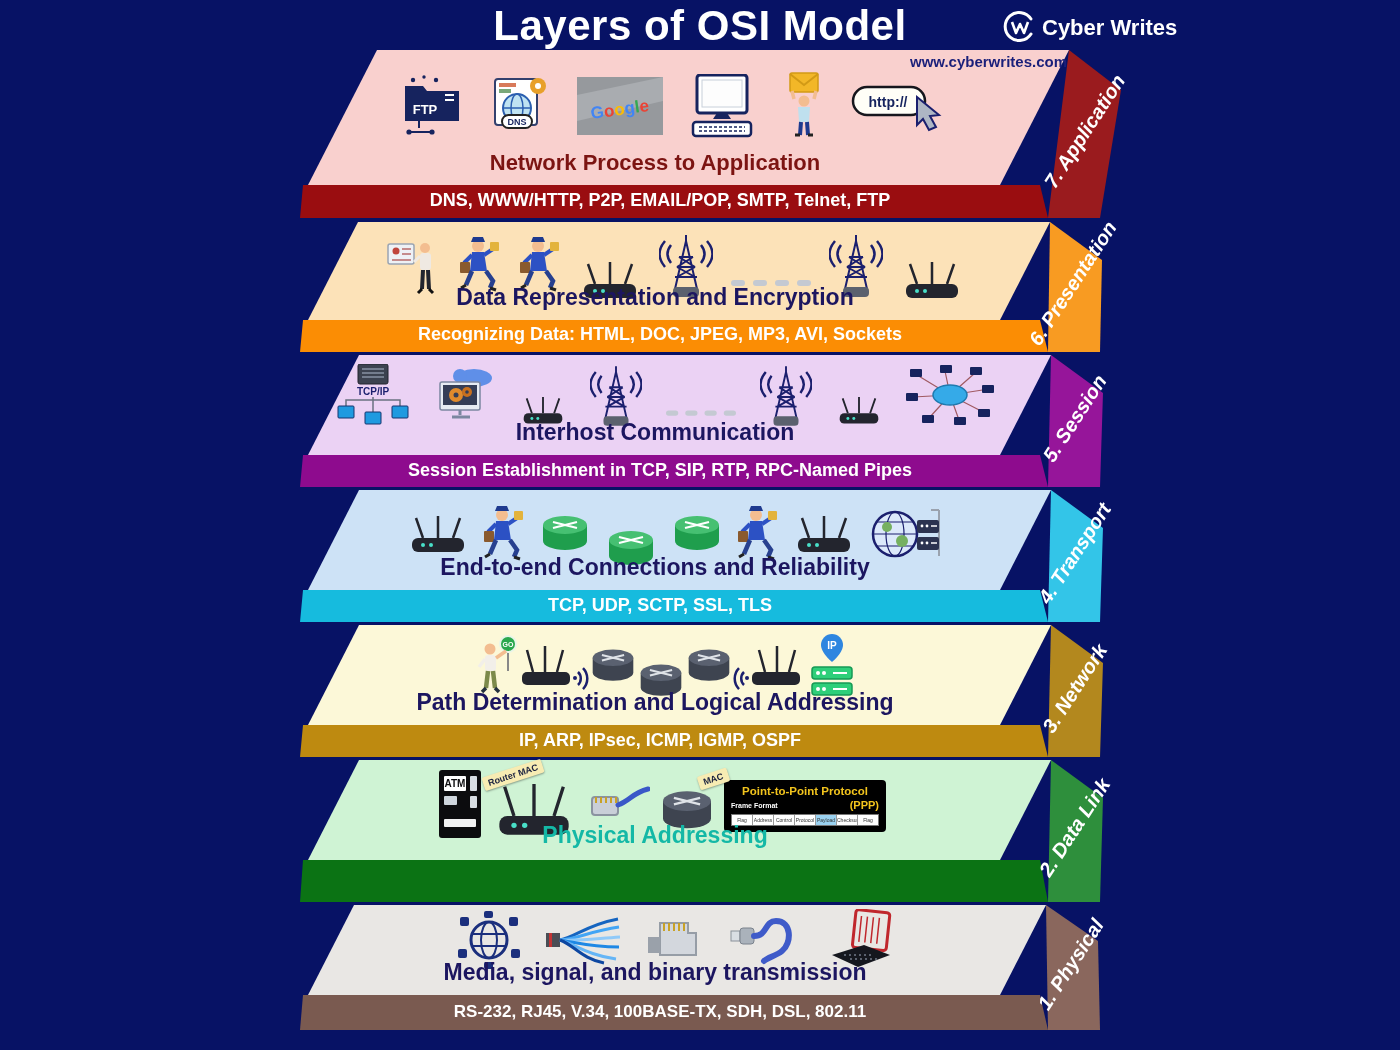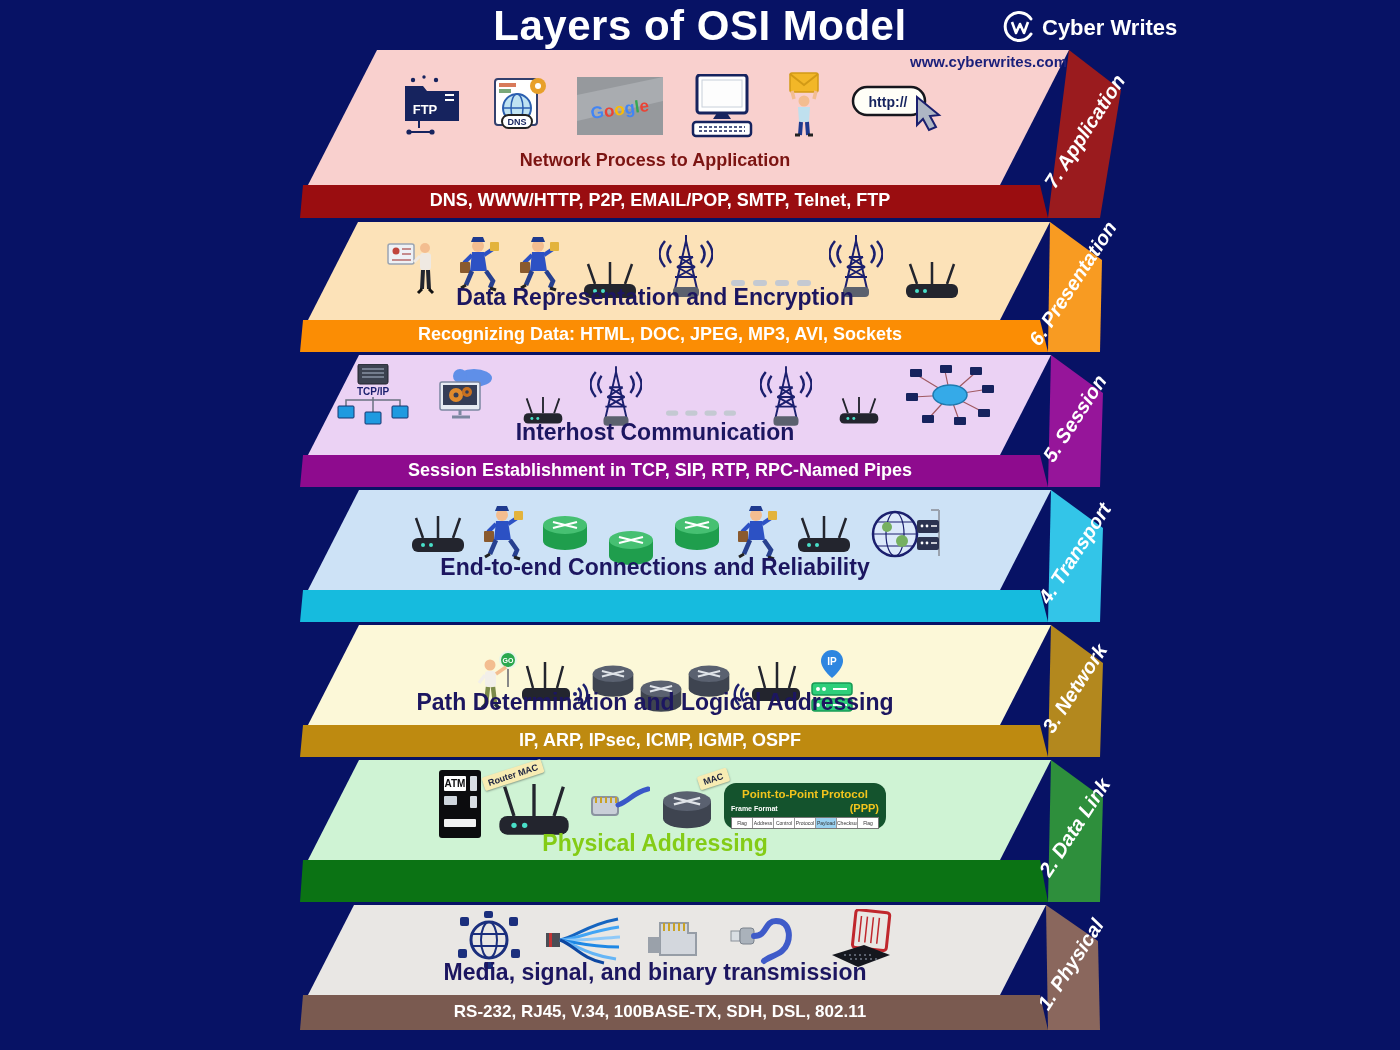--- a/index.html
+++ b/index.html
@@ -13,21 +13,21 @@
   .face-title{position:absolute;left:40px;width:640px;text-align:center;font-weight:bold;font-size:23px;}
   .strip-text{position:absolute;left:15px;width:700px;text-align:center;color:#fff;font-weight:bold;font-size:18px;}
   .strip-text.two{font-size:15px;line-height:19px;}
   .side-label{position:absolute;width:180px;text-align:center;color:#fff;font-weight:bold;font-style:italic;font-size:20px;transform:rotate(-57deg);white-space:nowrap;}
   .icons-row{position:absolute;left:70px;width:620px;display:flex;align-items:center;justify-content:center;}
   .icon{flex:0 0 auto;}
   .drop{margin-top:30px;}
   .website{position:absolute;left:520px;top:3px;width:252px;text-align:right;color:#1a1f7a;font-weight:bold;font-size:15px;}
   .combo{position:relative;display:inline-block;padding-top:16px;}
   .tag{position:absolute;background:#f7ecb3;color:#1c2340;font-size:9px;font-weight:bold;padding:2px 5px;border-radius:2px;transform:rotate(-18deg);box-shadow:0 1px 2px rgba(0,0,0,.35);white-space:nowrap;z-index:2;}
-  .ppp{width:162px;background:#14532d;border-radius:12px;padding:5px 7px 0;box-sizing:border-box;}
+  .ppp{width:162px;background:#000000;border-radius:4px;padding:5px 7px 6px;box-sizing:border-box;}
   .ppp-title{color:#f2c41d;font-size:11.5px;font-weight:bold;text-align:center;line-height:1.1;}
   .ppp-mid{display:flex;justify-content:space-between;align-items:center;margin-top:2px;}
   .ppp-ff{color:#fff;font-size:7px;font-weight:bold;}
   .ppp-abbr{color:#f2c41d;font-size:11px;font-weight:bold;}
   .ppp-cells{display:flex;margin-top:3px;border:1px solid #777;}
   .ppp-cells span{flex:1;background:#fff;color:#333;font-size:5px;text-align:center;padding:2px 0;border-right:1px solid #999;overflow:hidden;white-space:nowrap;}
   .ppp-cells span:last-child{border-right:none;}
   .ppp-cells span.hl{background:#9ad1f0;}
 </style>
 </head>
@@ -110,21 +110,21 @@
         </svg>
       </span>
       <span class="icon">
         <svg width="100" height="58" viewBox="0 0 100 58">
           <rect x="2" y="10" width="72" height="28" rx="14" fill="#fffef7" stroke="#16161d" stroke-width="2.5"></rect>
           <text x="37" y="30" font-size="14" font-weight="bold" fill="#16235e" text-anchor="middle">http://</text>
           <path d="M66 20 L88 38 L79 39 L85 50 L78 53 L72 42 L66 48 Z" fill="#aeb6c4" stroke="#1b1f6e" stroke-width="2"></path>
         </svg>
       </span>
     </div>
-    <div class="face-title" style="top:100px;font-size:18px;color:#7C1412;">Network Process to Application</div>
+    <div class="face-title" style="top:100px;font-size:22px;color:#7C1412;">Network Process to Application</div>
     <div class="strip-text" style="top:140px;">DNS, WWW/HTTP, P2P, EMAIL/POP, SMTP, Telnet, FTP</div>
     <div class="side-label" style="left:700px;top:70px;">7. Application</div>
   </div>
 
   <div class="layer" style="top:222px;height:130px;z-index:60;">
     <svg class="slab" width="840" height="130" viewBox="0 0 840 130">
       <polygon points="63,0 755,0 705,98 13,98" fill="#FCE2B8"></polygon>
       <polygon points="8,98 745,98 753,130 5,130" fill="#FB8D04"></polygon>
       <polygon points="755,0 807,38 805,130 753,130" fill="#F89B22"></polygon>
     </svg>
@@ -389,30 +389,31 @@
             <circle cx="58" cy="22" r="1.4" fill="#fff"></circle>
             <path d="M62 22 h6" stroke="#fff" stroke-width="1.5"></path>
           <rect x="48" y="33" width="22" height="13" rx="2" fill="#2c3350"></rect>
           <circle cx="53" cy="39" r="1.4" fill="#fff"></circle>
             <circle cx="58" cy="39" r="1.4" fill="#fff"></circle>
             <path d="M62 39 h6" stroke="#fff" stroke-width="1.5"></path>
         </svg>
       </span>
     </div>
     <div class="face-title" style="top:64px;color:#1C1660;">End-to-end Connections and Reliability</div>
+    <div class="strip-text" style="top:105px;">TCP, UDP, SCTP, SSL, TLS</div>
     <div class="side-label" style="left:690px;top:52px;">4. Transport</div>
   </div>
 
   <div class="layer" style="top:625px;height:132px;z-index:30;">
     <svg class="slab" width="840" height="132" viewBox="0 0 840 132">
       <polygon points="64,0 756,0 705,100 13,100" fill="#FCF8D8"></polygon>
       <polygon points="8,100 745,100 753,132 5,132" fill="#BE8A10"></polygon>
       <polygon points="756,0 808,38 805,132 753,132" fill="#B3881E"></polygon>
     </svg>
-    <div class="icons-row" style="top:22px;gap:0;left:64px;">
+    <div class="icons-row" style="top:6px;gap:0;left:64px;">
       <span class="icon">
         <svg width="42" height="64" viewBox="0 0 42 64">
           <line x1="31" y1="16" x2="31" y2="36" stroke="#888" stroke-width="2"></line>
           <circle cx="31" cy="9" r="8" fill="#2aa84e" stroke="#e8f5e9" stroke-width="2"></circle>
           <text x="31" y="12" font-size="7" font-weight="bold" fill="#fff" text-anchor="middle">GO</text>
           <circle cx="13" cy="14" r="5.5" fill="#f3bd90"></circle>
           <rect x="8" y="20" width="11" height="16" rx="3" fill="#f2efe9"></rect>
           <path d="M19 23 L29 16" stroke="#f3bd90" stroke-width="3.5"></path>
           <path d="M8 24 L2 32" stroke="#f2efe9" stroke-width="3.5"></path>
           <path d="M11 36 L9 53 M16 36 L18 53" stroke="#7c8a4a" stroke-width="4.5"></path>
@@ -528,21 +529,21 @@
           <span>Flag</span>
           <span>Address</span>
           <span>Control</span>
           <span>Protocol</span>
           <span class="hl">Payload</span>
           <span>Checksum</span>
           <span>Flag</span>
         </div>
       </div>
     </div>
-    <div class="face-title" style="top:70px;color:#84cc16;">Physical Addressing</div>
+    <div class="face-title" style="top:62px;color:#14b8a6;">Physical Addressing</div>
     <div class="side-label" style="left:690px;top:56px;">2. Data Link</div>
   </div>
 
   <div class="layer" style="top:905px;height:125px;z-index:10;">
     <svg class="slab" width="840" height="125" viewBox="0 0 840 125">
       <polygon points="59,0 751,0 705,90 13,90" fill="#E9E7E4"></polygon>
       <polygon points="8,90 745,90 753,125 5,125" fill="#7A5A50"></polygon>
       <polygon points="751,0 803,36 805,125 753,125" fill="#8A675D"></polygon>
     </svg>
     <div class="icons-row" style="top:4px;gap:26px;left:110px;width:540px;">

